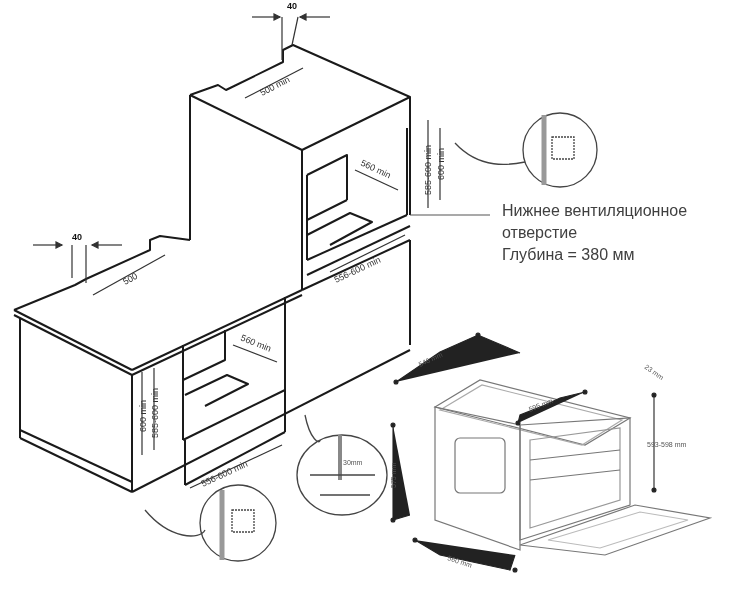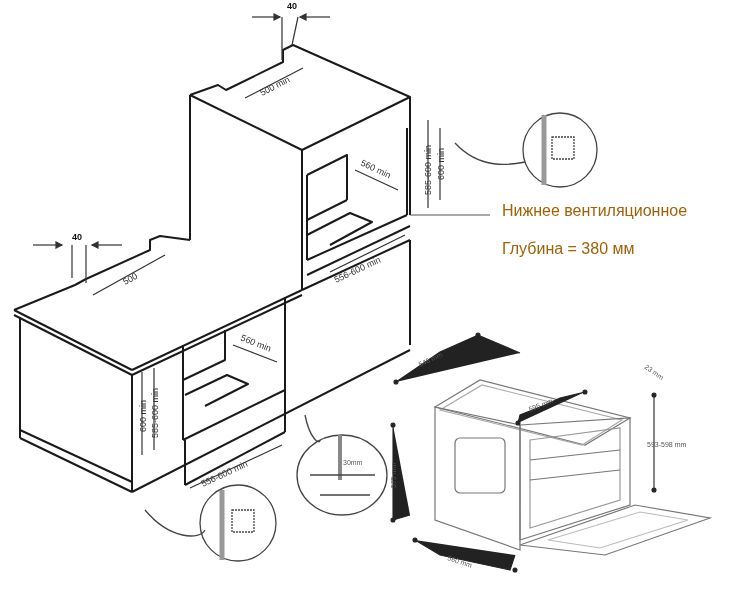--- a/index.html
+++ b/index.html
@@ -1,23 +1,23 @@
 <!DOCTYPE html>
 <html><head>
 <meta charset="utf-8">
 <style>
   html,body{margin:0;padding:0;background:#ffffff;}
   body{width:748px;height:616px;position:relative;overflow:hidden;font-family:"Liberation Sans",sans-serif;}
   #diagram{position:absolute;left:0;top:0;width:748px;height:616px;}
   .lbl{font-family:"Liberation Sans",sans-serif;fill:#333;font-size:9px;}
   .lbl-b{font-family:"Liberation Sans",sans-serif;fill:#111;font-size:9px;font-weight:bold;}
   .lbl-s{font-family:"Liberation Sans",sans-serif;fill:#555;font-size:7px;}
-  .note{position:absolute;left:502px;top:200px;font-family:"Liberation Sans",sans-serif;font-size:16px;color:#a16207;line-height:22px;}
+  .note{position:absolute;left:502px;top:200px;font-family:"Liberation Sans",sans-serif;font-size:16px;color:#404040;line-height:22px;}
   .note div{white-space:nowrap;}
-  .note .gap{margin-top:16px;}
+  .note .gap{margin-top:0;}
 </style>
 </head>
 <body>
 
 <svg id="diagram" viewBox="0 0 748 616" xmlns="http://www.w3.org/2000/svg">
   <g stroke="#1a1a1a" stroke-width="2" fill="none" stroke-linejoin="round">
 
     <g>
 
       <polyline points="190,95 218,85 226,90 283,62 283,50 293,45 410,97 410,106"></polyline>
@@ -164,14 +164,15 @@
   <text class="lbl-s" x="420" y="367" transform="rotate(-25 420 367)">546 mm</text>
   <text class="lbl-s" x="530" y="412" transform="rotate(-22 530 412)">595 mm</text>
   <text class="lbl-s" x="644" y="368" transform="rotate(35 644 368)">23 mm</text>
   <text class="lbl-s" x="647" y="447">593-598 mm</text>
   <text class="lbl-s" x="396" y="488" transform="rotate(-90 396 488)">575 mm</text>
   <text class="lbl-s" x="447" y="560" transform="rotate(18 447 560)">560 mm</text>
 </svg>
 
 <div class="note">
   <div>Нижнее вентиляционное</div>
+  <div>отверстие</div>
   <div class="gap">Глубина = 380 мм</div>
 </div>
 
 </body></html>

